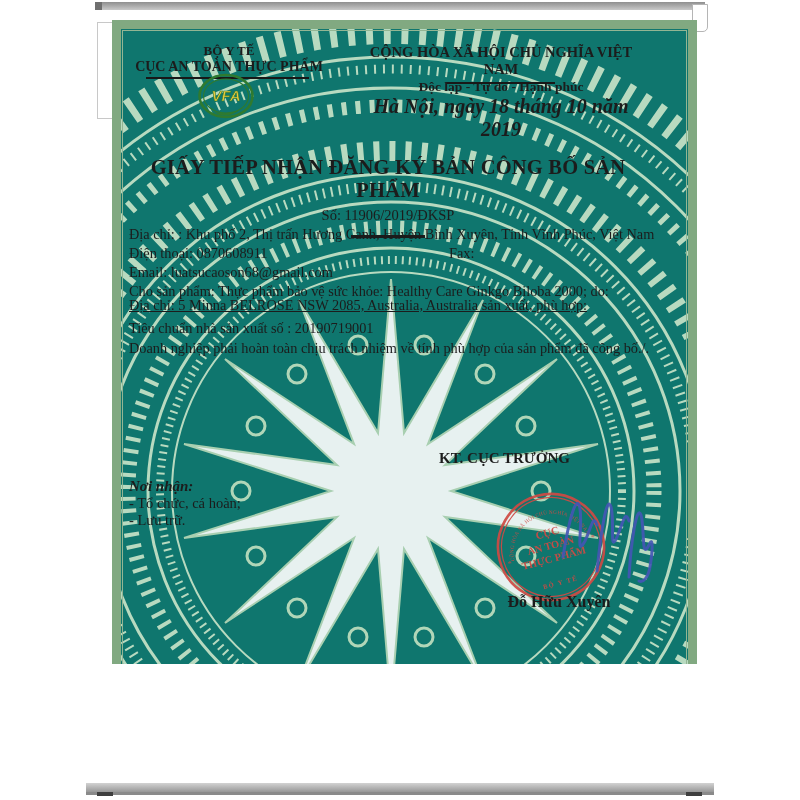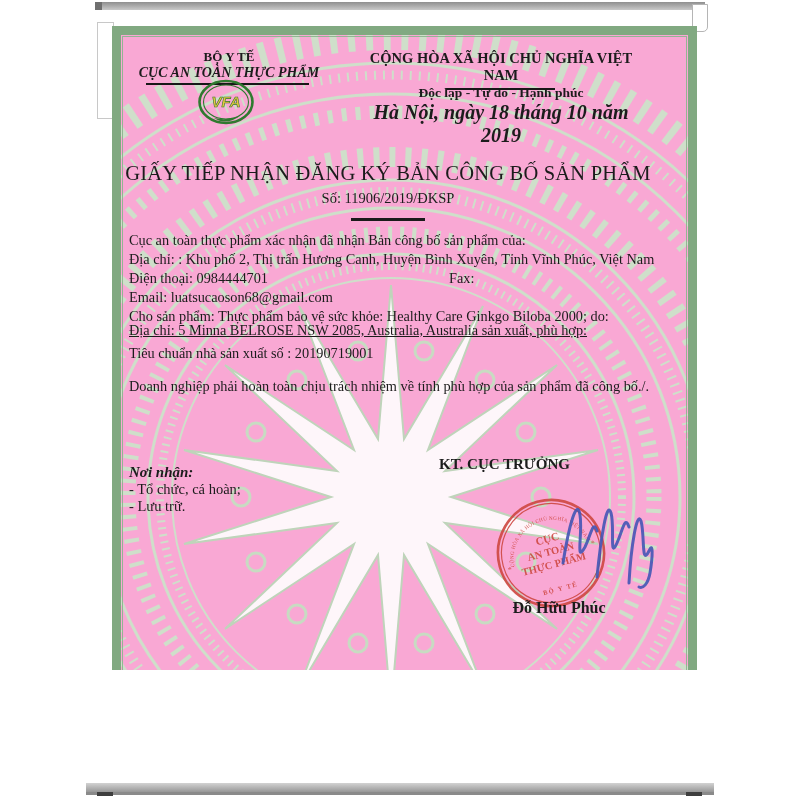--- a/index.html
+++ b/index.html
@@ -12,57 +12,57 @@
   .top-scrollbar-cap{position:absolute;left:95px;top:2px;width:7px;height:8px;background:#6f6f6f;}
   .top-right-tab{position:absolute;left:692px;top:4px;width:14px;height:26px;background:#fff;
                  border:1px solid #b5b5b5;border-radius:0 0 5px 5px;}
   .left-artifact{position:absolute;left:97px;top:22px;width:15px;height:95px;background:#fff;
                  border:1px solid #c8c8c8;}
   .bottom-scrollbar{position:absolute;left:86px;top:783px;width:628px;height:9px;
                  background:linear-gradient(#d2d2d2,#979797);border-bottom:3px solid #8a8a8a;z-index:30;}
   .bottom-cap{position:absolute;top:792px;width:16px;height:4px;background:#3e3e3e;z-index:31;}
 
   
-  .page{position:absolute;left:112px;top:26px;width:585px;height:644px;background:#f9a8d4;
+  .page{position:absolute;left:112px;top:20px;width:585px;height:644px;background:#0f766e;
         border:9px solid #81a981;border-bottom:none;box-sizing:border-box;overflow:hidden;}
   .inner-line{position:absolute;left:1px;top:1px;right:1px;bottom:0;border:1px solid #93b593;
         border-bottom:none;pointer-events:none;z-index:2;}
   .watermark{position:absolute;left:0;top:0;z-index:1;}
   .layer{position:absolute;z-index:3;}
 
   
   .col-left{left:0;top:14px;width:216px;text-align:center;font-weight:bold;}
   .ministry{font-size:13px;line-height:16px;}
-  .department{font-size:14px;line-height:16px;font-style:italic;}
+  .department{font-size:14px;line-height:16px;}
   .hr-left{position:absolute;left:25px;top:48px;width:163px;height:2px;background:#181818;z-index:3;}
   .logo{left:76px;top:38px;z-index:4;}
   .col-right{left:230px;top:15px;width:300px;text-align:center;font-weight:bold;}
   .motto1{font-size:14.5px;line-height:17px;}
   .motto2{font-size:13.5px;line-height:17px;}
   .hr-right{position:absolute;left:326px;top:53px;width:108px;height:2px;background:#181818;z-index:3;}
   .date-line{left:230px;top:66px;width:300px;text-align:center;font-style:italic;font-weight:bold;font-size:20px;}
 
   
   .title-block{left:0;top:127px;width:534px;text-align:center;}
-  .title-main{font-size:20.5px;font-weight:normal;letter-spacing:.2px;}
+  .title-main{font-size:20.5px;font-weight:bold;letter-spacing:.2px;}
   .title-number{font-size:14.5px;margin-top:5px;}
   .title-rule{width:74px;height:3px;background:#1b1b1b;margin:11px auto 0;}
 
   
   .body-block{left:8px;top:196px;width:546px;font-size:14.3px;}
   .b-line{line-height:19px;}
   .phone-row{display:flex;line-height:19px;}
   .phone-cell{width:320px;}
   .mfg{margin-top:-5px;text-decoration:underline;}
   .standard{margin-top:4px;}
-  .responsibility{margin-top:14px;}
+  .responsibility{margin-top:1px;}
 
   
   .recipients{left:8px;top:428px;font-size:14.5px;}
-  .recipients-heading{font-weight:bold;font-style:italic;font-size:15px;line-height:18px;}
+  .recipients-heading{font-weight:bold;font-style:italic;font-size:15px;line-height:18px;margin-top:20px;}
   .recipient-item{line-height:17px;}
   .sign-titles{left:318px;top:420px;width:220px;font-weight:bold;font-size:15px;line-height:19.5px;}
   .stamp{left:370px;top:458px;z-index:4;}
   .signature{left:432px;top:450px;z-index:5;}
   .signer-name{left:358px;top:564px;width:160px;text-align:center;font-weight:bold;font-size:16px;z-index:6;}
 </style>
 </head>
 <body>
 
 <div id="screen">
@@ -129,24 +129,23 @@
     <div class="hr-right"></div>
     <div class="layer date-line">Hà Nội, ngày 18 tháng 10 năm 2019</div>
 
     <div class="layer title-block">
       <div class="title-main">GIẤY TIẾP NHẬN ĐĂNG KÝ BẢN CÔNG BỐ SẢN PHẨM</div>
       <div class="title-number">Số: 11906/2019/ĐKSP</div>
       <div class="title-rule"></div>
     </div>
 
     <div class="layer body-block">
-      <div class="b-line">Cục an toàn thực phẩm xác nhận đã nhận Bản công bố sản phẩm của:</div>
       <div class="b-line">Địa chỉ: : Khu phố 2, Thị trấn Hương Canh, Huyện Bình Xuyên, Tỉnh Vĩnh Phúc, Việt Nam</div>
       <div class="phone-row">
-        <span class="phone-cell">Điện thoại: 0984444701</span>
+        <span class="phone-cell">Điện thoại: 0870608911</span>
         <span>Fax:</span>
       </div>
       <div class="b-line">Email: luatsucaoson68@gmail.com</div>
       <div class="b-line">Cho sản phẩm: Thực phẩm bảo vệ sức khỏe: Healthy Care Ginkgo Biloba 2000; do:</div>
       <div class="b-line mfg">Địa chỉ: 5 Minna BELROSE NSW 2085, Australia, Australia sản xuất, phù hợp:</div>
       <div class="b-line standard">Tiêu chuẩn nhà sản xuất số : 20190719001</div>
       <div class="b-line responsibility">Doanh nghiệp phải hoàn toàn chịu trách nhiệm về tính phù hợp của sản phẩm đã công bố./.</div>
     </div>
 
     <div class="layer recipients">
@@ -179,19 +178,19 @@
     </svg>
 
     <svg class="layer signature" width="105" height="112" viewBox="0 0 105 112">
       <g fill="none" stroke="#4456b5" stroke-width="3" stroke-linecap="round" opacity="0.9">
         <path d="M10,78 C16,40 24,12 27,30 C30,48 22,80 32,62 C38,50 40,34 44,46"></path>
         <path d="M44,92 C48,52 54,14 58,28 C62,42 56,76 64,58 C70,44 72,30 76,42"></path>
         <path d="M76,98 C78,62 84,24 88,36 C92,50 88,82 96,66 C100,56 100,70 97,88 C95,99 90,104 86,102"></path>
       </g>
     </svg>
 
-    <div class="layer signer-name">Đỗ Hữu Phúc</div>
+    <div class="layer signer-name">Đỗ Hữu Xuyên</div>
   </div>
 
   <div class="bottom-scrollbar"></div>
   <div class="bottom-cap" style="left:97px"></div>
   <div class="bottom-cap" style="left:686px"></div>
 </div>
 
 </body></html>

